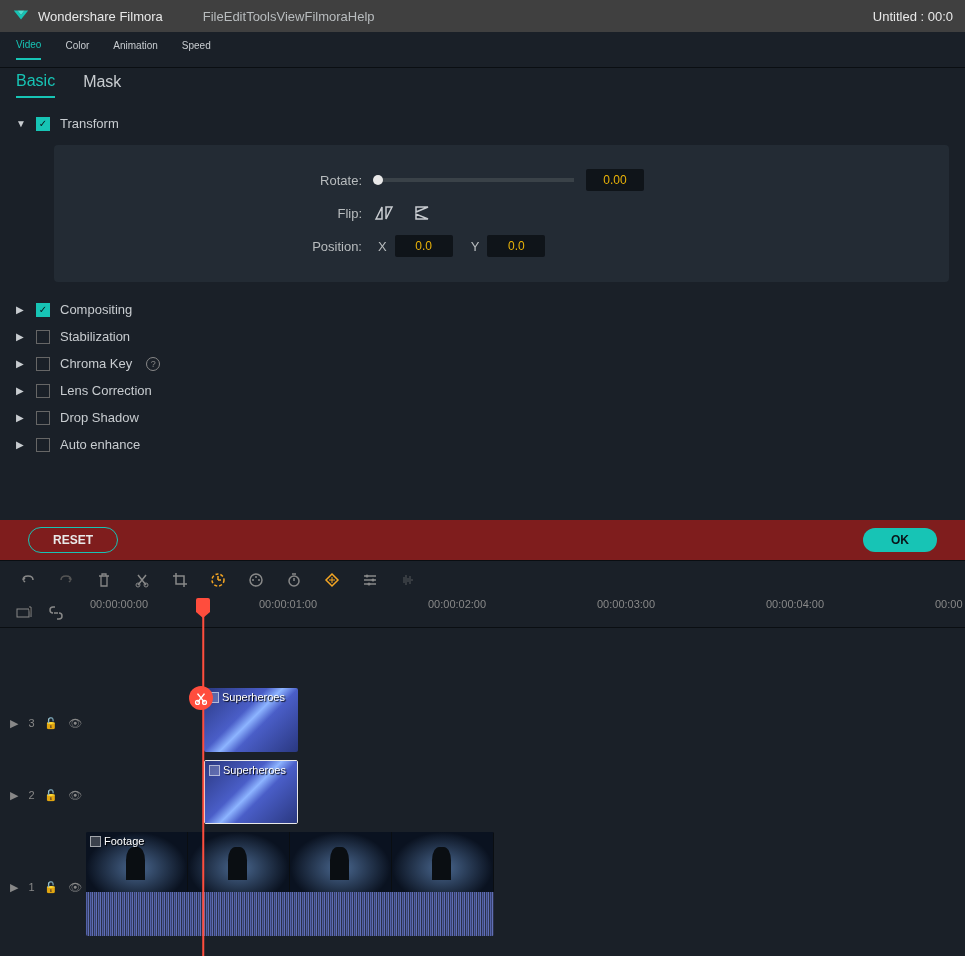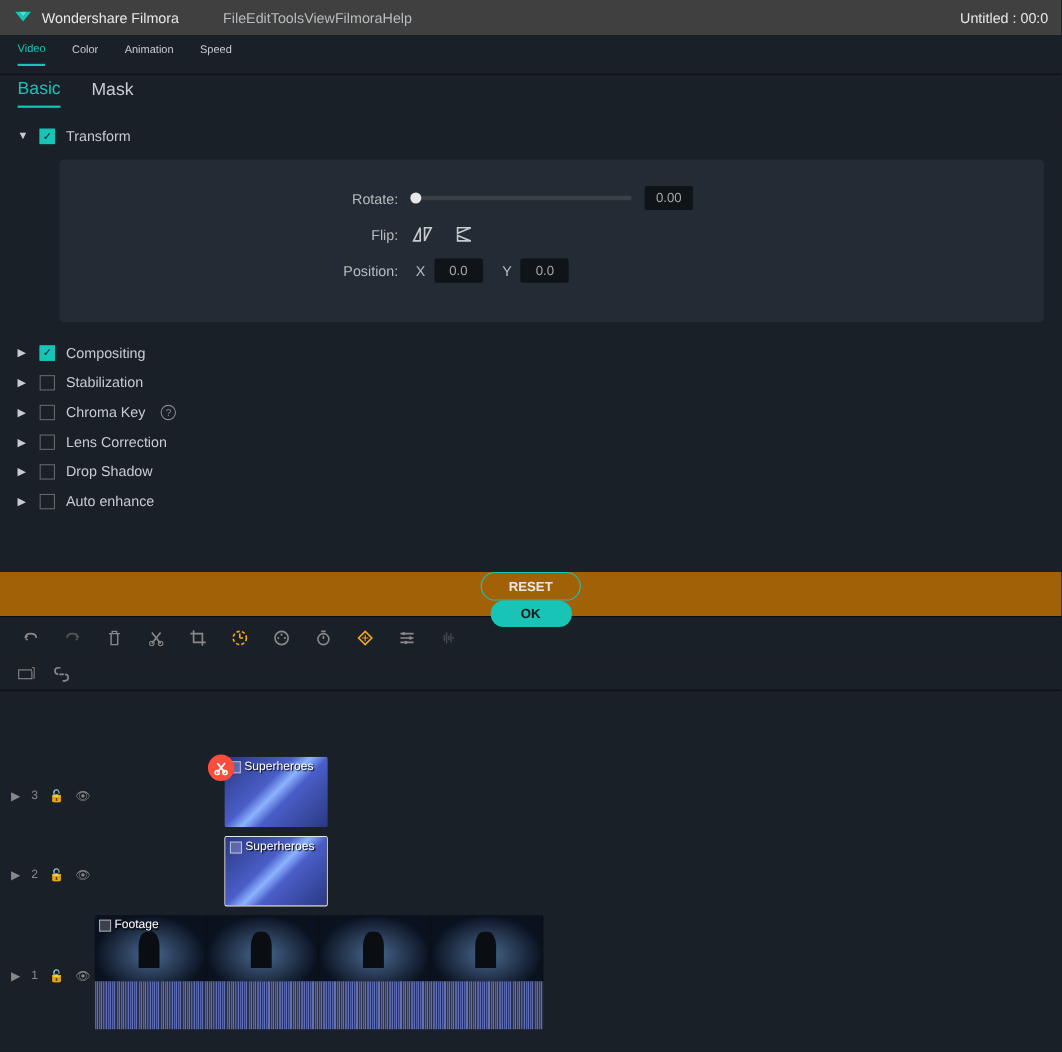--- a/index.html
+++ b/index.html
@@ -34,27 +34,27 @@
 .checkbox { width: 14px; height: 14px; border: 1px solid #666; display: inline-flex; align-items: center; justify-content: center; cursor: pointer; font-size: 10px; }
 .checkbox.checked { background: #17c4b5; border-color: #17c4b5; color: #0a1419; }
 .section-label { color: #c8ccd0; }
 .help-icon { width: 14px; height: 14px; border: 1px solid #888; border-radius: 50%; display: inline-flex; align-items: center; justify-content: center; font-size: 9px; color: #888; margin-left: 4px; }
 
 .transform-panel { background: #232b34; border-radius: 4px; margin: 8px 0 14px 38px; padding: 24px 40px; }
 .prop-row { display: flex; align-items: center; margin-bottom: 14px; }
 .prop-label { width: 280px; text-align: right; padding-right: 12px; color: #b8bcbe; }
 .slider { width: 200px; height: 4px; background: #3a4248; position: relative; margin-right: 12px; cursor: pointer; }
 .slider-thumb { position: absolute; width: 10px; height: 10px; background: #e8e8e8; border-radius: 50%; top: -3px; transform: translateX(-50%); }
-.value-box { background: #0f1419; border: none; color: #a3a3a3; padding: 4px 8px; width: 44px; text-align: center; font-size: 12px; border-radius: 2px; }
+.value-box { background: #0f1419; border: none; color: #eab308; padding: 4px 8px; width: 58px; text-align: center; font-size: 12px; border-radius: 2px; }
 .unit { margin-left: 10px; color: #b8bcbe; }
 .flip-btn { width: 20px; height: 16px; margin-right: 20px; cursor: pointer; color: #c8ccd0; }
 .pos-label { color: #b8bcbe; margin: 0 8px 0 4px; }
 
 
-.panel-footer { background: #a16207; height: 40px; display: flex; align-items: center; padding: 0 0; justify-content: space-between; flex-direction: column; }
+.panel-footer { background: #7f1d1d; height: 40px; display: flex; align-items: center; padding: 0 28px; justify-content: space-between; }
 .reset-btn { background: transparent; border: 1.5px solid #17c4b5; color: #e8e8e8; padding: 5px 24px; border-radius: 14px; font-size: 12px; font-weight: bold; cursor: pointer; }
 .ok-btn { background: #17c4b5; border: none; color: #0a1419; padding: 5px 28px; border-radius: 14px; font-size: 12px; font-weight: bold; cursor: pointer; }
 
 
 .timeline-toolbar { background: #1a2028; height: 38px; display: flex; align-items: center; padding: 0 20px; gap: 22px; border-top: 1px solid #0a0e12; }
 .tool-icon { width: 16px; height: 16px; cursor: pointer; color: #888; display: flex; align-items: center; justify-content: center; }
 .tool-icon.active { color: #f5a623; }
 
 
 .timeline-area { background: #1a2028; }
@@ -139,21 +139,21 @@
     </div>
     <div class="prop-row">
       <span class="prop-label">Flip:</span>
       <svg class="flip-btn" viewBox="0 0 20 16">
           <path fill="none" stroke="#c8ccd0" stroke-width="1.5" d="M2 14 L8 2 L8 14 Z M12 14 L18 2 L12 2 Z"></path>
         </svg>
       <svg class="flip-btn" viewBox="0 0 20 16">
           <path fill="none" stroke="#c8ccd0" stroke-width="1.5" d="M2 2 L14 2 L2 7 Z M2 14 L14 14 L2 9 Z"></path>
         </svg>
     </div>
-    <div class="prop-row" style="margin-bottom:12px">
+    <div class="prop-row" style="margin-bottom:1px">
       <span class="prop-label">Position:</span>
       <span class="pos-label">X</span>
       <input class="value-box" value="0.0" style="">
       <span class="pos-label" style="margin-left:18px">Y</span>
       <input class="value-box" value="0.0" style="">
     </div>
   </div>
 
   <div class="section-row">
     <span class="expand-arrow">▶</span>
@@ -270,20 +270,31 @@
             <rect x="1" y="3" width="12" height="8" fill="none" stroke="#888"></rect>
             <path stroke="#888" d="M13 1 L15 1 L15 11"></path>
           </svg>
         </span>
       <span class="tool-icon">
           <svg width="16" height="14" viewBox="0 0 16 14">
             <path fill="none" stroke="#888" stroke-width="1.5" d="M5 7 Q2 7 2 4 Q2 1 5 1 L7 1 M11 7 Q14 7 14 10 Q14 13 11 13 L9 13 M6 7 L10 7"></path>
           </svg>
         </span>
     </div>
+    <div class="ruler">
+      <span class="ruler-mark" style="left:4px">00:00:00:00</span>
+      <span class="ruler-mark" style="left:173px">00:00:01:00</span>
+      <span class="ruler-mark" style="left:342px">00:00:02:00</span>
+      <span class="ruler-mark" style="left:511px">00:00:03:00</span>
+      <span class="ruler-mark" style="left:680px">00:00:04:00</span>
+      <span class="ruler-mark" style="left:849px">00:00</span>
+      <div class="playhead" style="left:110px">
+          <div class="playhead-cap"></div>
+        </div>
+    </div>
   </div>
 
   <div class="tracks-container">
     <div class="split-marker" style="left:189px">
       <svg width="14" height="14" viewBox="0 0 16 16">
           <path fill="none" stroke="#fff" stroke-width="1.8" d="M4 3 L12 13 M12 3 L4 13"></path>
           <circle cx="4" cy="13" r="2.2" fill="none" stroke="#fff" stroke-width="1.5"></circle>
           <circle cx="12" cy="13" r="2.2" fill="none" stroke="#fff" stroke-width="1.5"></circle>
         </svg>
     </div>

